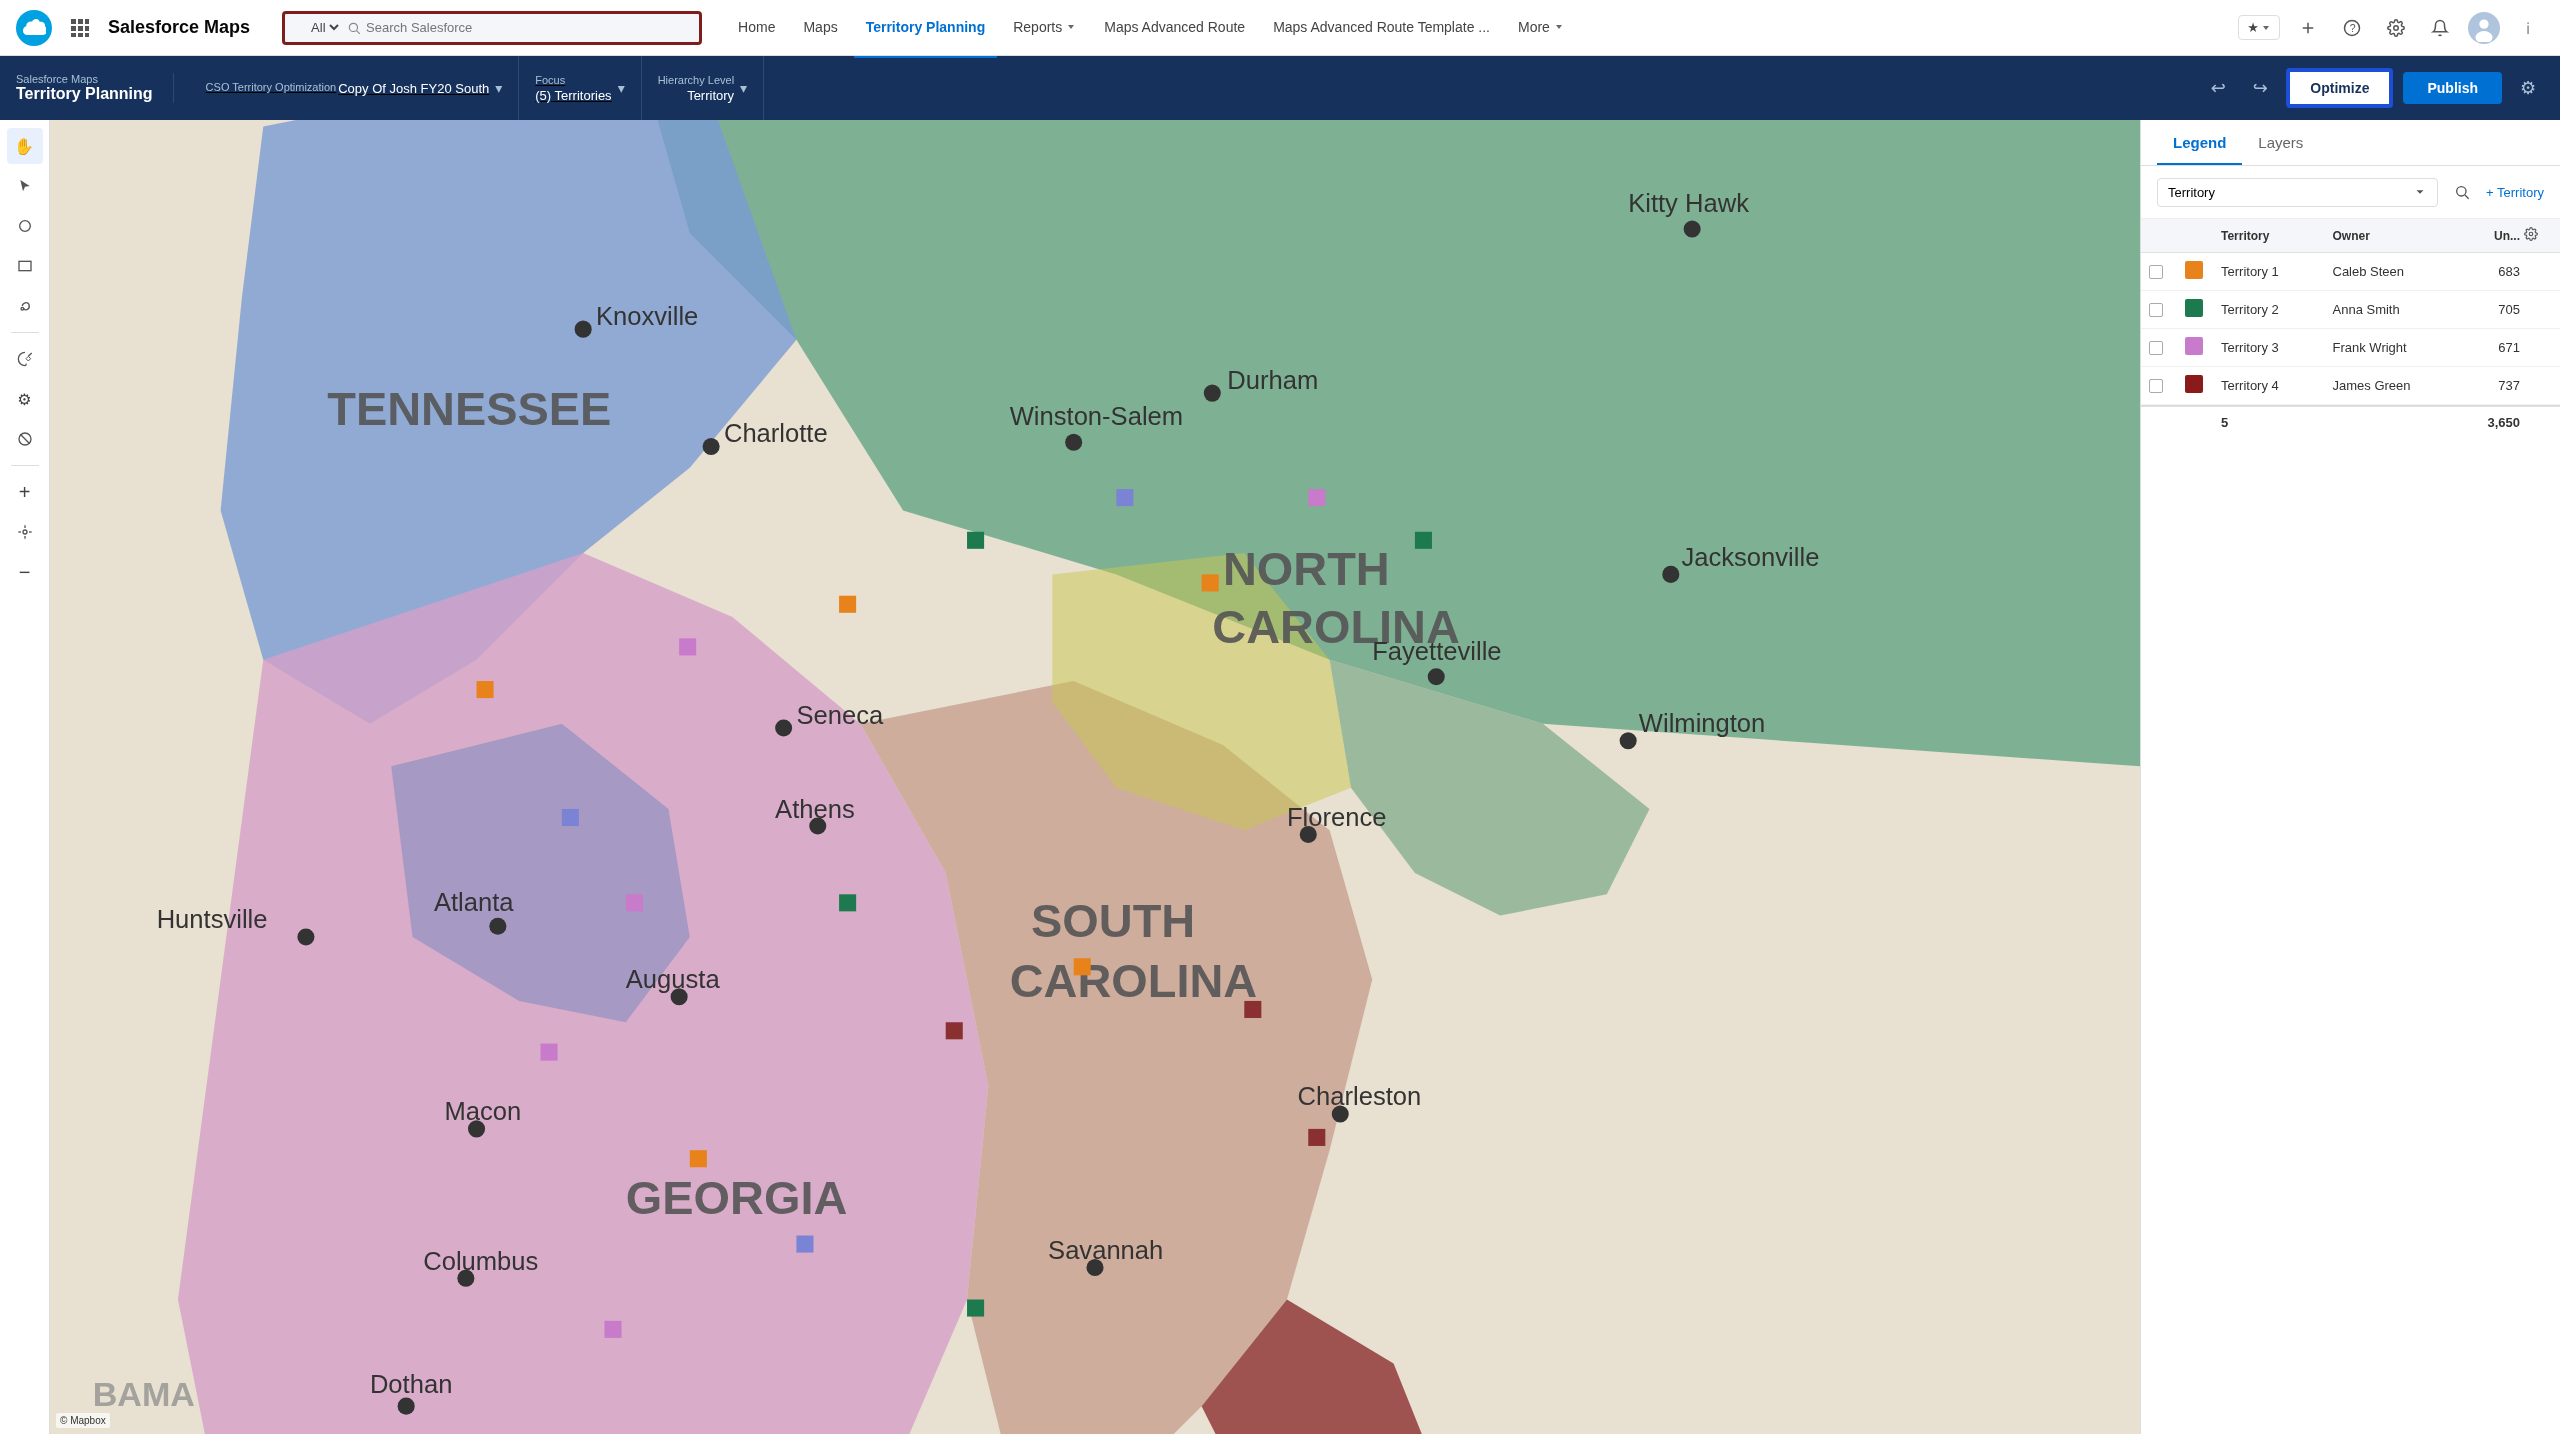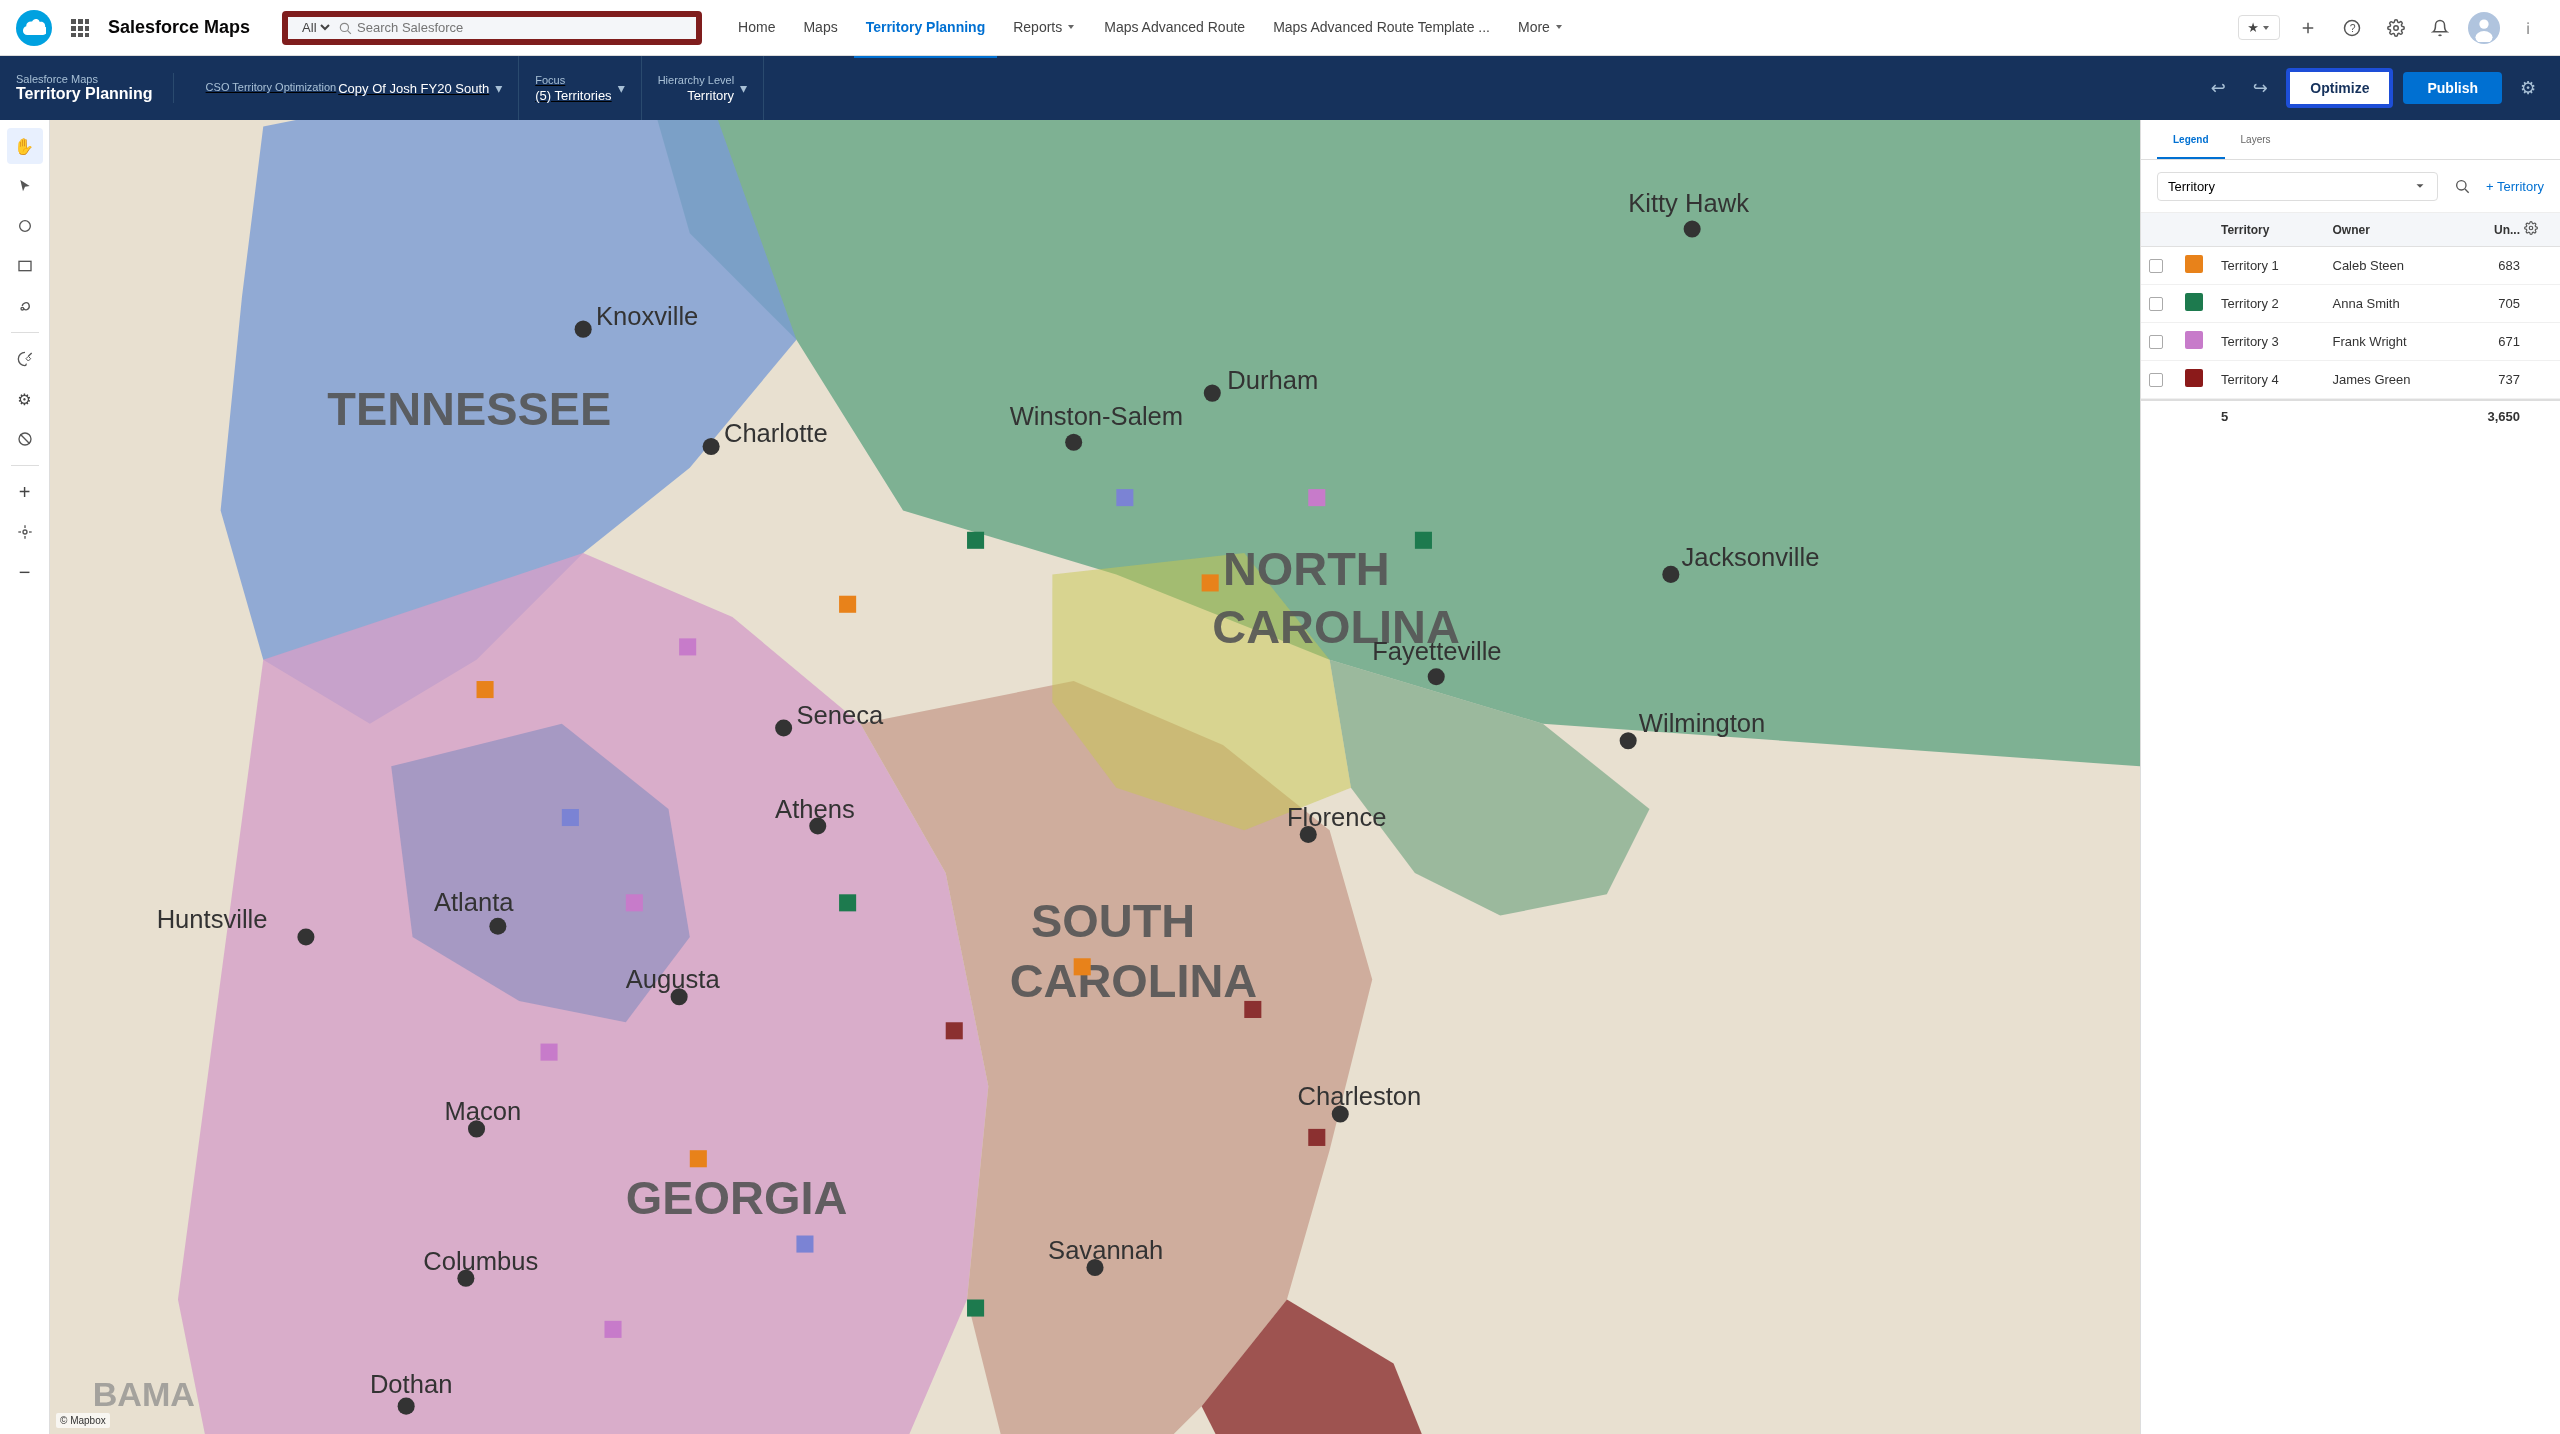--- a/index.html
+++ b/index.html
@@ -30,23 +30,23 @@
       display: flex; align-items: center; justify-content: center;
       cursor: pointer; color: #444;
     }
     .app-name {
       font-size: 18px; font-weight: 700; color: #080707;
       white-space: nowrap; margin-right: 8px;
     }
     .search-bar {
       display: flex; align-items: center;
       background: #f4f6f9;
-      border: 6px solid #7f1d1d;
+      border: 3px solid #7f1d1d;
       border-radius: 4px;
-      padding: 0 10px;
+      padding: 0 22px;
       height: 34px;
       flex: 1; max-width: 420px;
       margin: 0 12px;
       gap: 5px;
     }
     .search-bar select {
       border: none; background: transparent; font-size: 13px; color: #444; outline: none;
     }
     .search-bar input {
       border: none; background: transparent; font-size: 13px; outline: none; flex: 1; color: #333;
@@ -172,21 +172,21 @@
       width: 420px;
       background: #fff;
       border-left: 1px solid #ddd;
       display: flex; flex-direction: column;
     }
     .panel-tabs {
       display: flex; border-bottom: 1px solid #ddd; padding: 0 16px;
     }
     .panel-tab {
       padding: 14px 16px 12px;
-      font-size: 10px; color: #666; cursor: pointer;
+      font-size: 15px; color: #666; cursor: pointer;
       border-bottom: 2px solid transparent;
     }
     .panel-tab.active {
       color: #0070d2; border-bottom: 2px solid #0070d2; font-weight: 600;
     }
     .panel-toolbar {
       display: flex; align-items: center; padding: 10px 16px; gap: 8px; border-bottom: 1px solid #eee;
     }
     .territory-select {
       flex: 1; display: flex; align-items: center;

